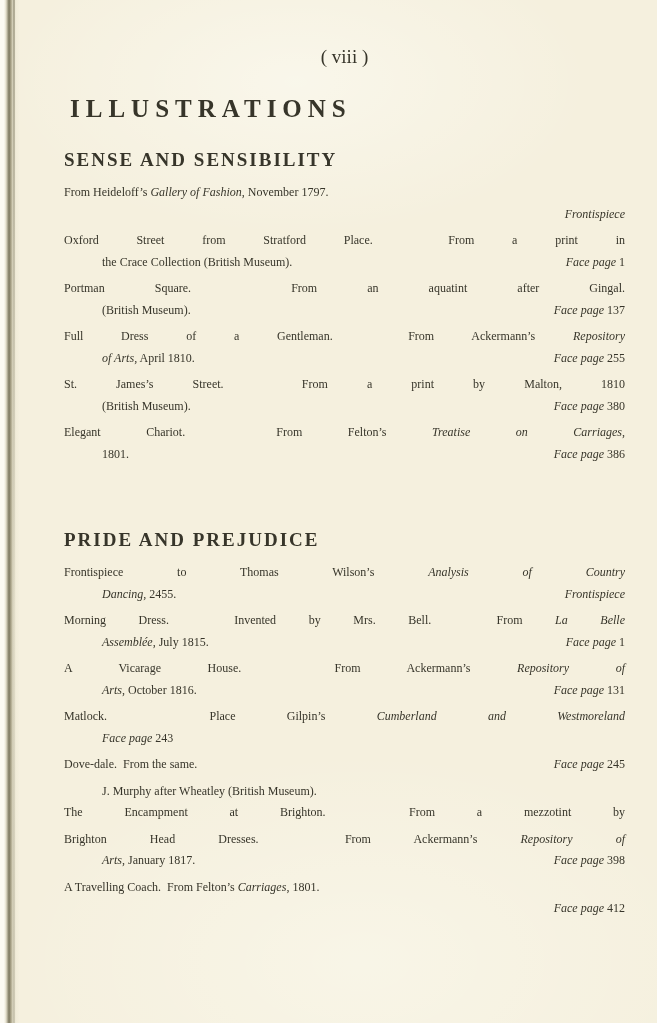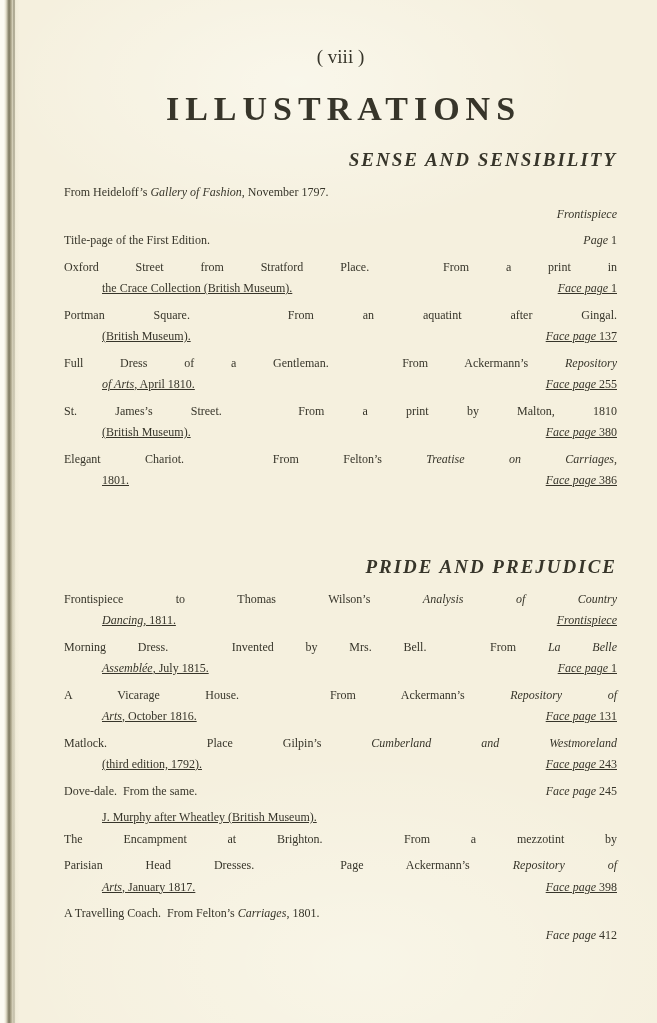--- a/index.html
+++ b/index.html
@@ -29,85 +29,81 @@
       rgba(245,240,222,0) 20px);
     opacity: 0.9;
   }
   .page-edge::after {
     content: "";
     position: absolute; left: 13px; top: 0; bottom: 0; width: 2px;
     background: linear-gradient(180deg, rgba(110,105,81,0.5), rgba(110,105,81,0.05) 60%, rgba(110,105,81,0.25));
   }
   .content {
     position: relative;
-    padding: 46px 40px 0 64px;
+    padding: 46px 32px 0 64px;
   }
   .folio {
     text-align: center;
     font-size: 19px; line-height: 22px;
     white-space: pre;
   }
   .title {
     margin: 27px 0 0 0;
-    text-align: center;
-    font-size: 34px; line-height: 28px;
+    text-align: left;
+    font-size: 25px; line-height: 28px;
     font-weight: bold;
     letter-spacing: 6px;
     text-indent: 6px;
   }
   .section { margin-top: 0; }
   .section + .section { margin-top: 16px; }
   .heading {
     margin-top: 25px;
-    text-align: right;
+    text-align: left;
     font-size: 19px; line-height: 23px;
     font-weight: bold;
-    font-style: italic;
     letter-spacing: 2px;
   }
   .heading.big-gap { margin-top: 63px; }
   .entries { margin-top: 11px; }
   .entry { margin-bottom: 5px; }
   .line {
     font-size: 12px; line-height: 21.5px;
     white-space: pre-wrap;
   }
   .line.flex {
     display: flex;
     justify-content: space-between;
     align-items: baseline;
   }
   .line.flex .runs, .line.flex .ref { white-space: pre; }
   .line.just {
     text-align: justify;
     text-align-last: justify;
   }
   .line.refonly { text-align: right; }
-  .line.indent { padding-left: 38px; text-decoration: underline; }
+  .line.indent { padding-left: 38px; }
   .it { font-style: italic; }
   .ref { text-align: center; }
 </style>
 </head>
 <body>
 
 <div class="page">
   <div class="page-edge"></div>
   <div class="content">
     <div class="folio">( viii )</div>
     <div class="title">ILLUSTRATIONS</div>
     <div id="sections">
         <div class="section">
           <div class="heading">SENSE AND SENSIBILITY</div>
           <div class="entries">
             <div class="entry">
               <div class="line"><span class="runs"><span class="">From Heideloff’s </span><span class="it">Gallery of Fashion</span><span class="">, November 1797.</span></span></div>
               <div class="line refonly"><span class="ref"><span class="it">Frontispiece</span></span></div>
-            </div>
-            <div class="entry">
-              <div class="line flex"><span class="runs"><span class="">Title-page of the First Edition.</span></span><span class="ref"><span class="it">Page</span><span class=""> 1</span></span></div>
             </div>
             <div class="entry">
               <div class="line just"><span class="runs"><span class="">Oxford Street from Stratford Place.  From a print in</span></span></div>
               <div class="line flex indent"><span class="runs"><span class="">the Crace Collection (British Museum).</span></span><span class="ref"><span class="it">Face page</span><span class=""> 1</span></span></div>
             </div>
             <div class="entry">
               <div class="line just"><span class="runs"><span class="">Portman Square.  From an aquatint after Gingal.</span></span></div>
               <div class="line flex indent"><span class="runs"><span class="">(British Museum).</span></span><span class="ref"><span class="it">Face page</span><span class=""> 137</span></span></div>
             </div>
             <div class="entry">
@@ -122,43 +118,43 @@
               <div class="line just"><span class="runs"><span class="">Elegant Chariot.  From Felton’s </span><span class="it">Treatise on Carriages</span><span class="">,</span></span></div>
               <div class="line flex indent"><span class="runs"><span class="">1801.</span></span><span class="ref"><span class="it">Face page</span><span class=""> 386</span></span></div>
             </div>
           </div>
         </div>
         <div class="section">
           <div class="heading big-gap">PRIDE AND PREJUDICE</div>
           <div class="entries">
             <div class="entry">
               <div class="line just"><span class="runs"><span class="">Frontispiece to Thomas Wilson’s </span><span class="it">Analysis of Country</span></span></div>
-              <div class="line flex indent"><span class="runs"><span class="it">Dancing</span><span class="">, 1811.</span></span><span class="ref"><span class="it">Frontispiece</span></span></div>
+              <div class="line flex indent"><span class="runs"><span class="it">Dancing</span><span class="">, 2455.</span></span><span class="ref"><span class="it">Frontispiece</span></span></div>
             </div>
             <div class="entry">
               <div class="line just"><span class="runs"><span class="">Morning Dress.  Invented by Mrs. Bell.  From </span><span class="it">La Belle</span></span></div>
               <div class="line flex indent"><span class="runs"><span class="it">Assemblée</span><span class="">, July 1815.</span></span><span class="ref"><span class="it">Face page</span><span class=""> 1</span></span></div>
             </div>
             <div class="entry">
               <div class="line just"><span class="runs"><span class="">A Vicarage House.  From Ackermann’s </span><span class="it">Repository of</span></span></div>
               <div class="line flex indent"><span class="runs"><span class="it">Arts</span><span class="">, October 1816.</span></span><span class="ref"><span class="it">Face page</span><span class=""> 131</span></span></div>
             </div>
             <div class="entry">
               <div class="line just"><span class="runs"><span class="">Matlock.  Place Gilpin’s </span><span class="it">Cumberland and Westmoreland</span></span></div>
-              <div class="line flex indent"><span class="runs"><span class="">(third edition, 1792).</span></span><span class="ref"><span class="it">Face page</span><span class=""> 243</span></span></div>
+              <div class="line flex indent"><span class="ref"><span class="it">Face page</span><span class=""> 243</span></span></div>
             </div>
             <div class="entry">
               <div class="line flex"><span class="runs"><span class="">Dove-dale.  From the same.</span></span><span class="ref"><span class="it">Face page</span><span class=""> 245</span></span></div>
             </div>
             <div class="entry">
               <div class="line indent"><span class="runs"><span class="">J. Murphy after Wheatley (British Museum).</span></span></div>
               <div class="line just"><span class="runs"><span class="">The Encampment at Brighton.  From a mezzotint by</span></span></div>
             </div>
             <div class="entry">
-              <div class="line just"><span class="runs"><span class="">Parisian Head Dresses.  Page Ackermann’s </span><span class="it">Repository of</span></span></div>
+              <div class="line just"><span class="runs"><span class="">Brighton Head Dresses.  From Ackermann’s </span><span class="it">Repository of</span></span></div>
               <div class="line flex indent"><span class="runs"><span class="it">Arts</span><span class="">, January 1817.</span></span><span class="ref"><span class="it">Face page</span><span class=""> 398</span></span></div>
             </div>
             <div class="entry">
               <div class="line"><span class="runs"><span class="">A Travelling Coach.  From Felton’s </span><span class="it">Carriages</span><span class="">, 1801.</span></span></div>
               <div class="line refonly"><span class="ref"><span class="it">Face page</span><span class=""> 412</span></span></div>
             </div>
           </div>
         </div>
       </div>
   </div>

